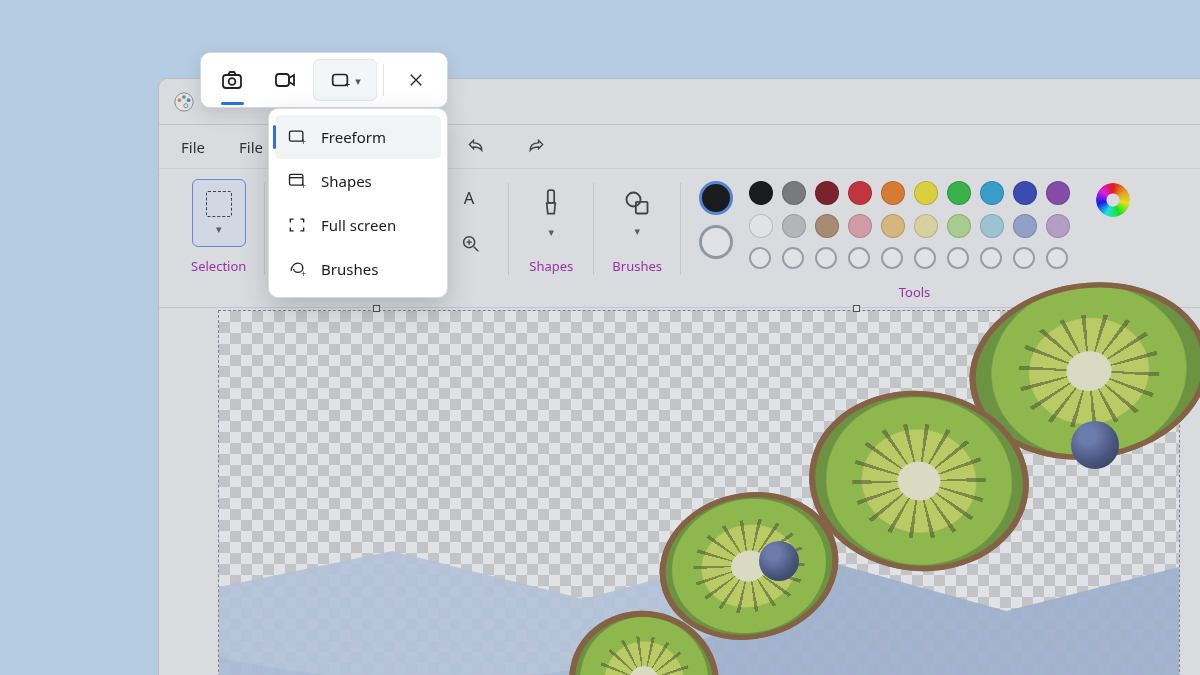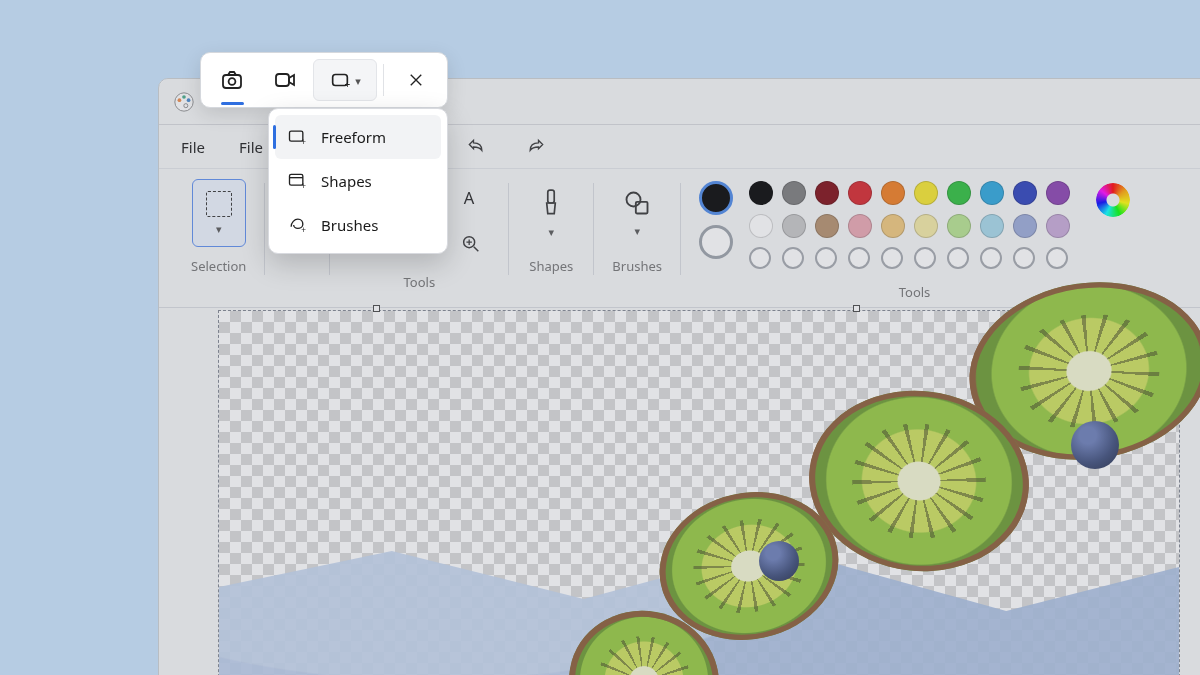--- a/index.html
+++ b/index.html
@@ -52,21 +52,21 @@
     background: #f5f6f7;
   }
   .ribbon-group {
     display: flex; flex-direction: column; align-items: center;
     padding: 0 18px;
     gap: 6px;
   }
   .ribbon-sep {
     width: 1px; align-self: stretch; background: #d8dadf; margin: 4px 0 26px 0;
   }
-  .group-label { font-size: 13px; color: #737373; margin-top: 4px; }
+  .group-label { font-size: 13px; color: #a21caf; margin-top: 4px; }
 
   .selection-tool {
     width: 54px; height: 68px;
     border: 1.5px solid #5b8def;
     border-radius: 6px;
     background: #ecf2fd;
     display: flex; flex-direction: column; align-items: center; justify-content: center;
     gap: 4px;
   }
   .selection-tool .sel-box {
@@ -435,18 +435,24 @@
   <div class="snip-menu-item">
     <svg width="20" height="20" viewBox="0 0 24 24">
         <rect x="3" y="4" width="16" height="13" rx="2" fill="none" stroke="#222" stroke-width="1.6"></rect>
         <path d="M3 8h16" stroke="#222" stroke-width="1.6"></path>
         <text x="17" y="21" font-size="10" fill="#222">+</text>
       </svg>
     <span>Shapes</span>
   </div>
   <div class="snip-menu-item">
     <svg width="20" height="20" viewBox="0 0 24 24">
+        <path d="M4 9V5h4M20 9V5h-4M4 15v4h4M20 15v4h-4" stroke="#222" stroke-width="1.6" fill="none"></path>
+      </svg>
+    <span>Full screen</span>
+  </div>
+  <div class="snip-menu-item">
+    <svg width="20" height="20" viewBox="0 0 24 24">
         <path d="M5 14c0-5 4-9 8-9s6 3 6 6-3 5-6 5-5-2-5-4" fill="none" stroke="#222" stroke-width="1.6"></path>
         <text x="17" y="21" font-size="10" fill="#222">+</text>
       </svg>
     <span>Brushes</span>
   </div>
 </div>
 
 </body></html>

